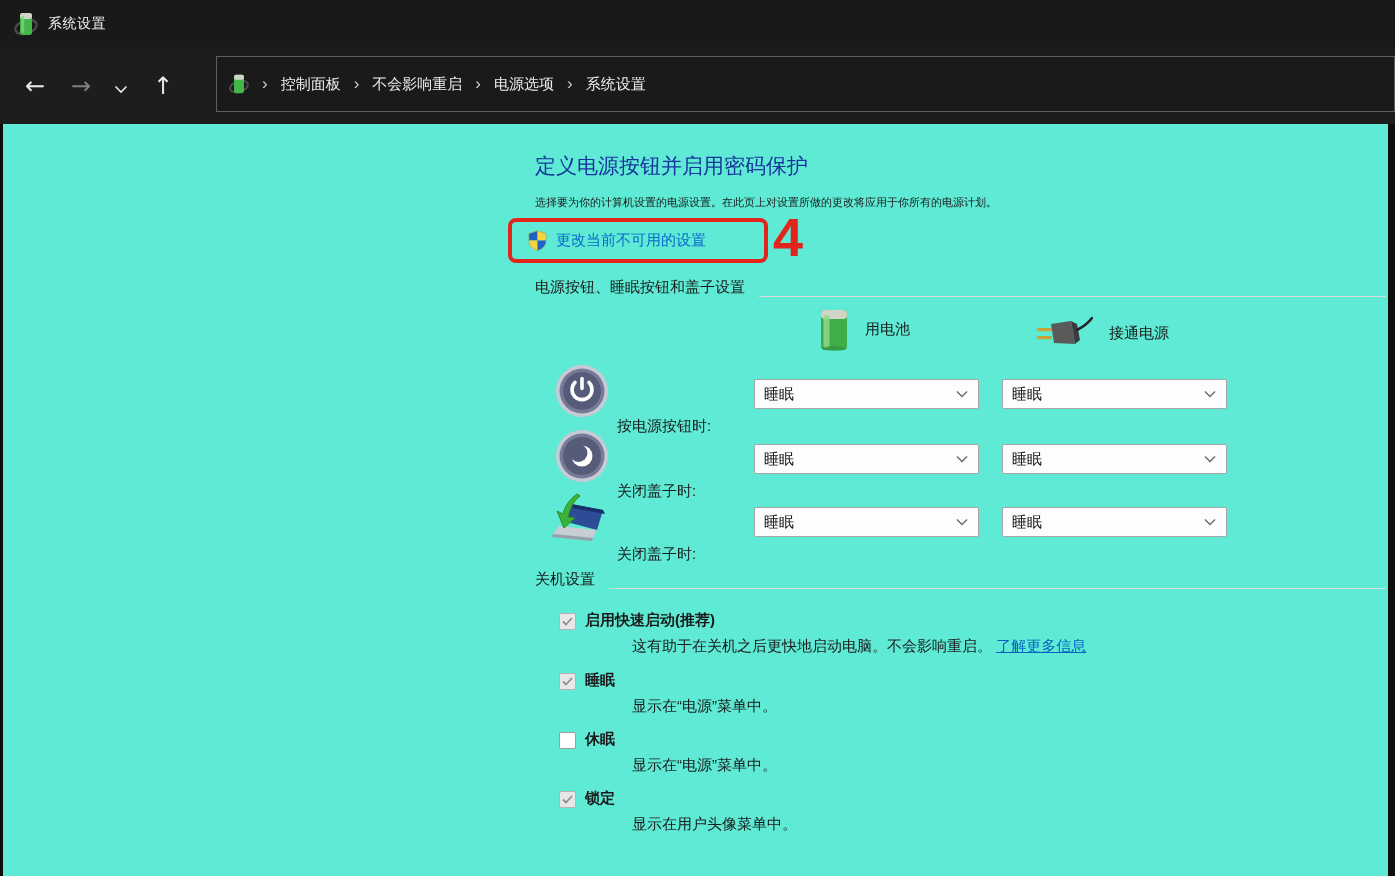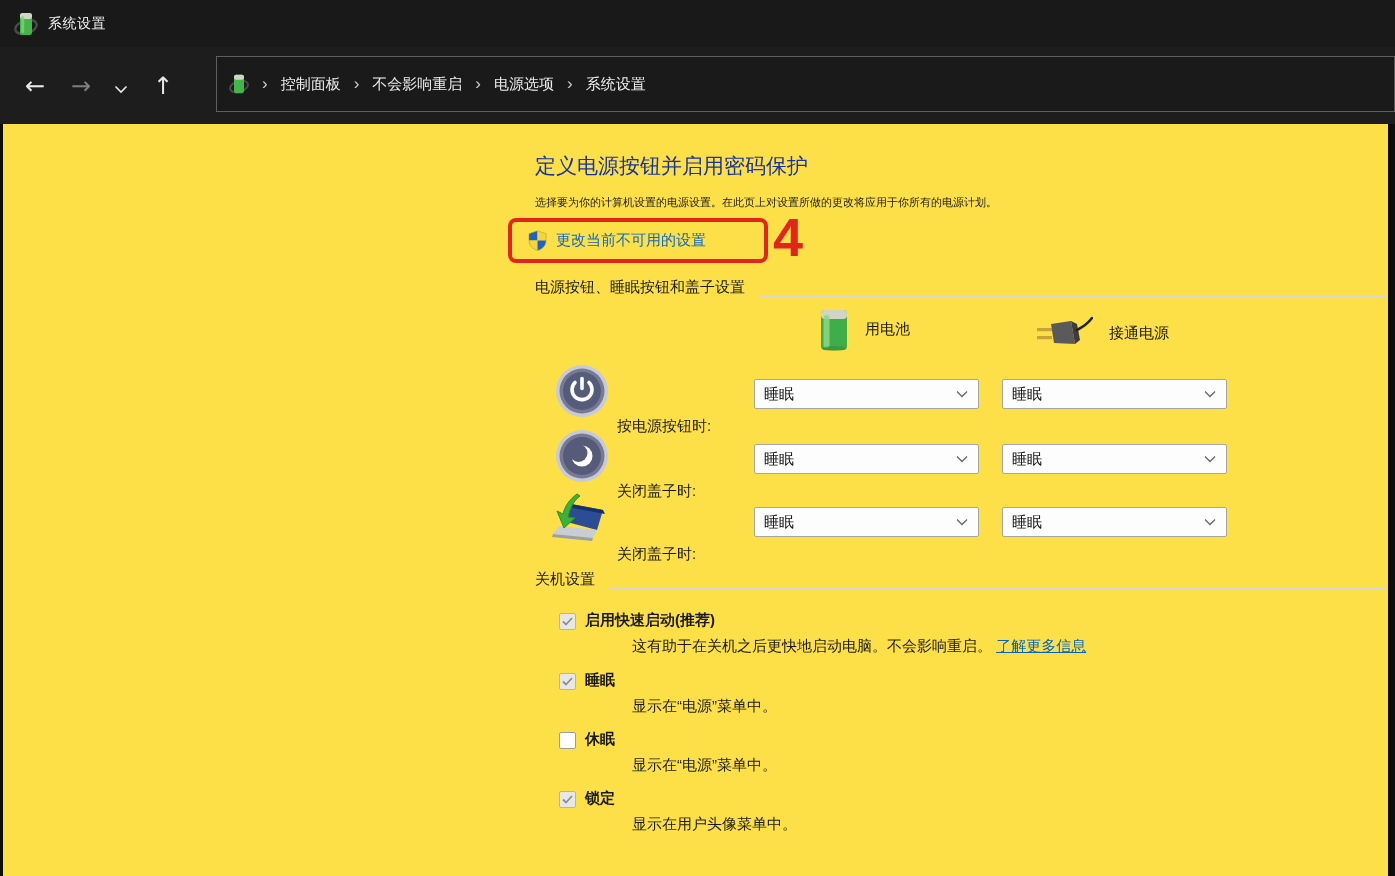--- a/index.html
+++ b/index.html
@@ -20,21 +20,21 @@
   .navbtn.chev { margin-left:10px; width:26px; }
   .navbtn.up   { margin-left:12px; }
   .addressbar { position:absolute; left:216px; right:0; top:9px; height:56px;
                 background:#1a1a1a; border:1px solid #5e5e5e; display:flex; align-items:center;
                 padding-left:12px; }
   .addressbar .loc-icon { width:20px; height:24px; display:inline-flex; }
   .crumb { color:#ececec; font-size:15px; cursor:pointer; white-space:nowrap; }
   .crumb-sep { color:#cfcfcf; font-size:17px; margin:0 13px; }
 
   
-  .content { position:absolute; top:124px; left:3px; right:7px; bottom:0; background:#fde047; }
+  .content { position:absolute; top:124px; left:3px; right:7px; bottom:0; background:#5eead4; }
   .content * { position:absolute; }
 
   .page-heading { left:532px; top:28px; font-size:21px; color:#17349c; font-weight:400; white-space:nowrap; }
   .intro { left:532px; top:71px; font-size:11px; color:#1b1b1b; white-space:nowrap; }
 
   .uac-box { left:505px; top:94px; width:260px; height:45px; border:4px solid #e2241a;
              border-radius:8px; display:flex; align-items:center; padding-left:16px; }
   .uac-box * { position:static; }
   .uac-box .shield { width:19px; height:21px; display:inline-flex; margin-right:9px; }
   .uac-link { font-size:15px; color:#0b68cc; text-decoration:none; cursor:pointer; white-space:nowrap; }

